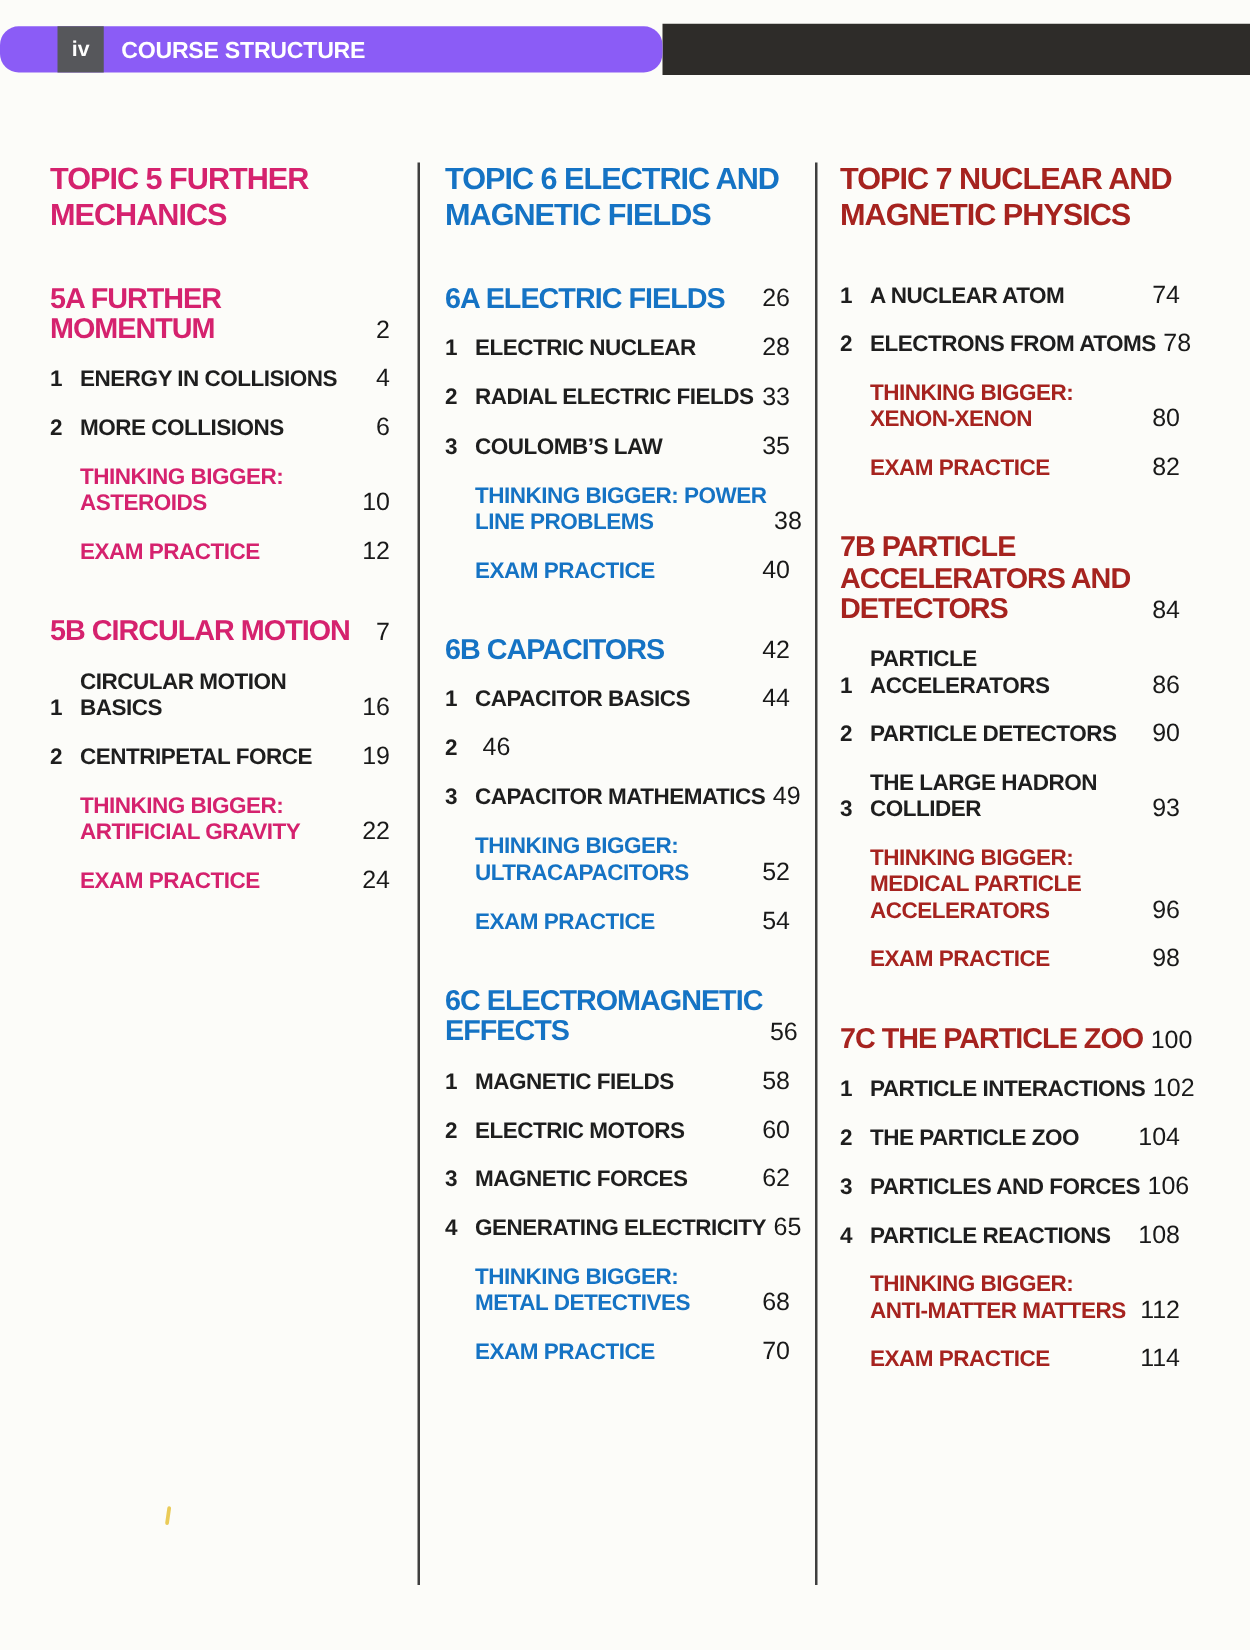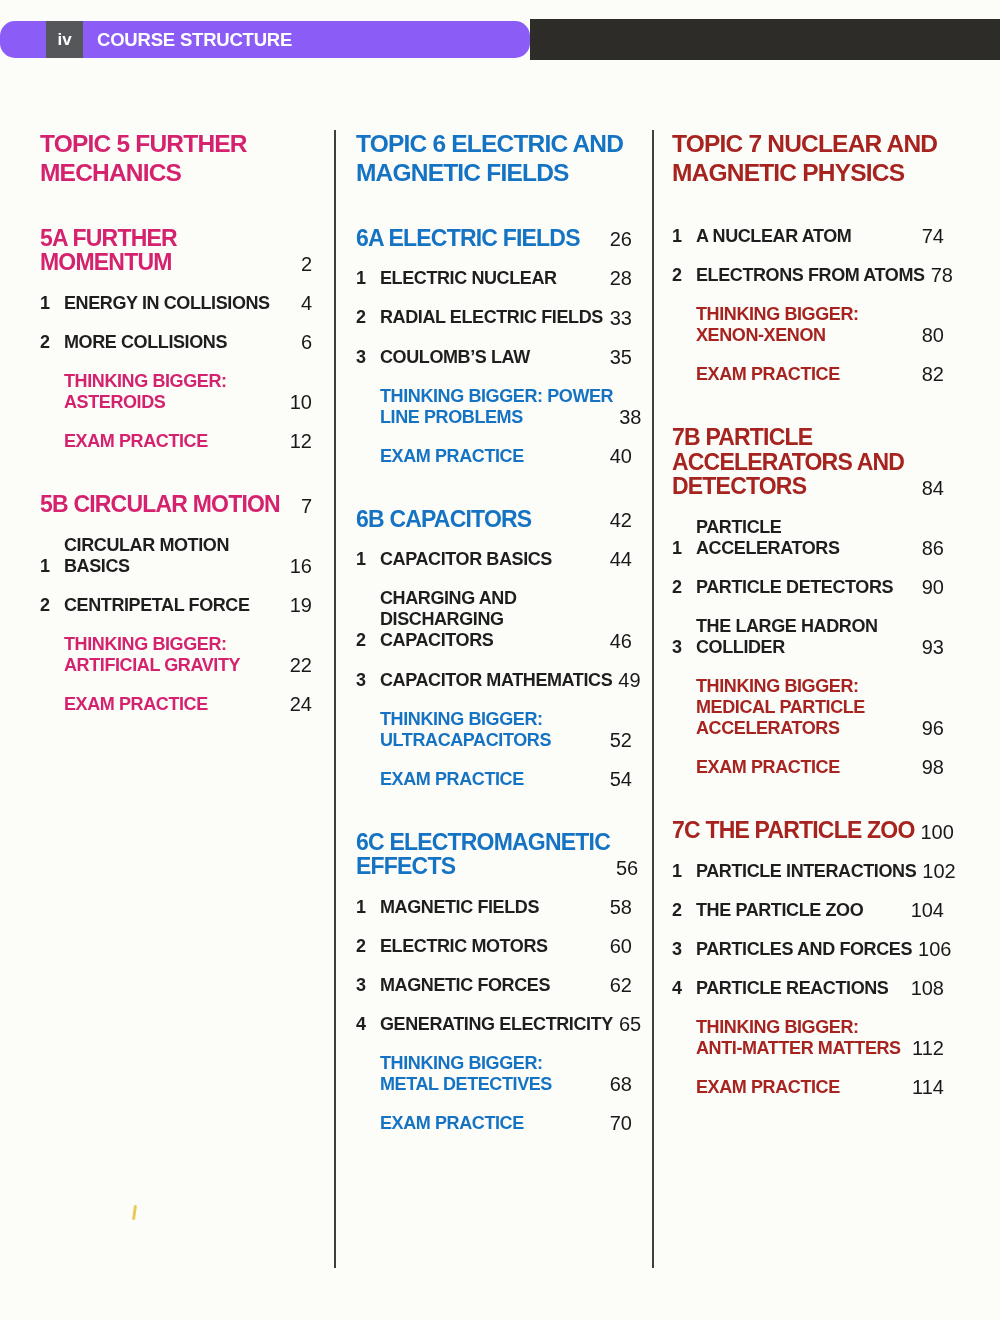--- a/index.html
+++ b/index.html
@@ -226,21 +226,20 @@
       <span class="label"><span>6B CAPACITORS</span></span>
       <span class="page">42</span>
     </div>
     <div class="entry entry--item">
       <span class="num">1</span>
       <span class="label"><span>CAPACITOR BASICS</span></span>
       <span class="page">44</span>
     </div>
     <div class="entry entry--item">
       <span class="num">2</span>
-      <span class="label"><span>CHARGING AND</span><br><span>DISCHARGING</span><br><span>CAPACITORS</span></span>
       <span class="page">46</span>
     </div>
     <div class="entry entry--item">
       <span class="num">3</span>
       <span class="label"><span>CAPACITOR MATHEMATICS</span></span>
       <span class="page">49</span>
     </div>
     <div class="entry entry--feature">
       <span class="label"><span>THINKING BIGGER:</span><br><span>ULTRACAPACITORS</span></span>
       <span class="page">52</span>

